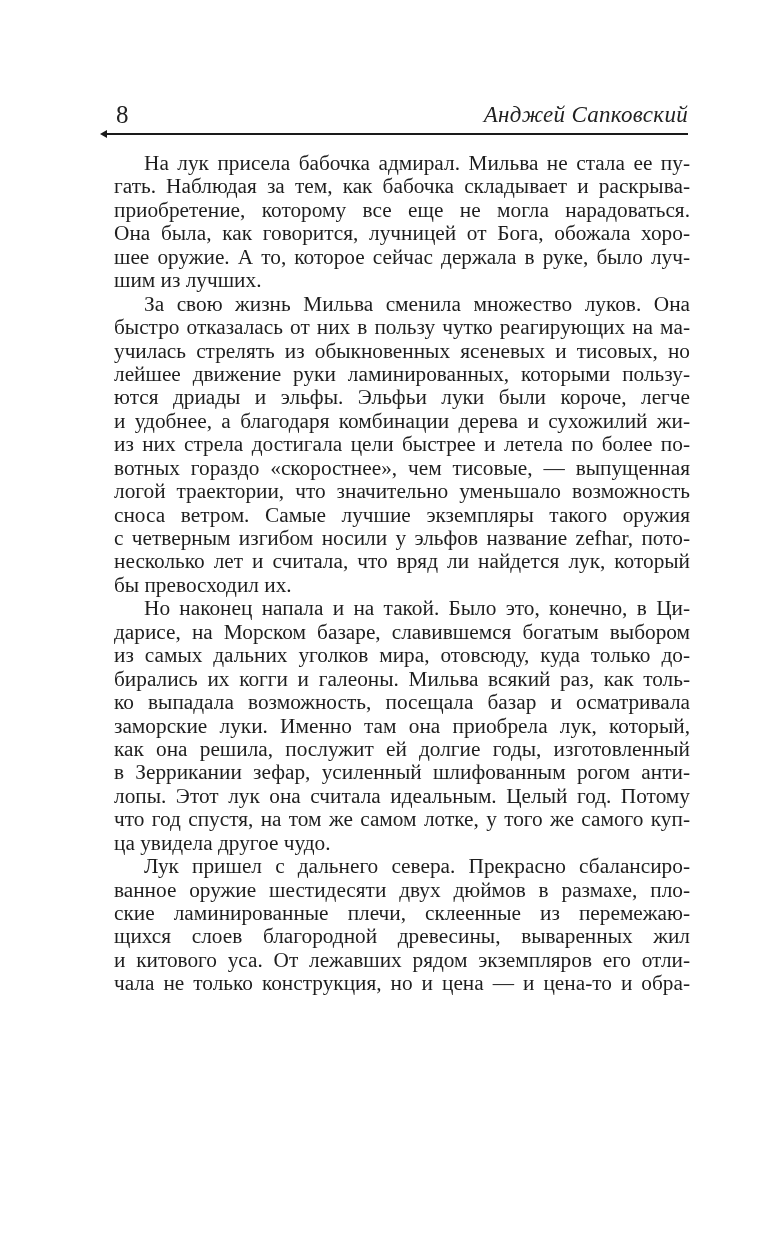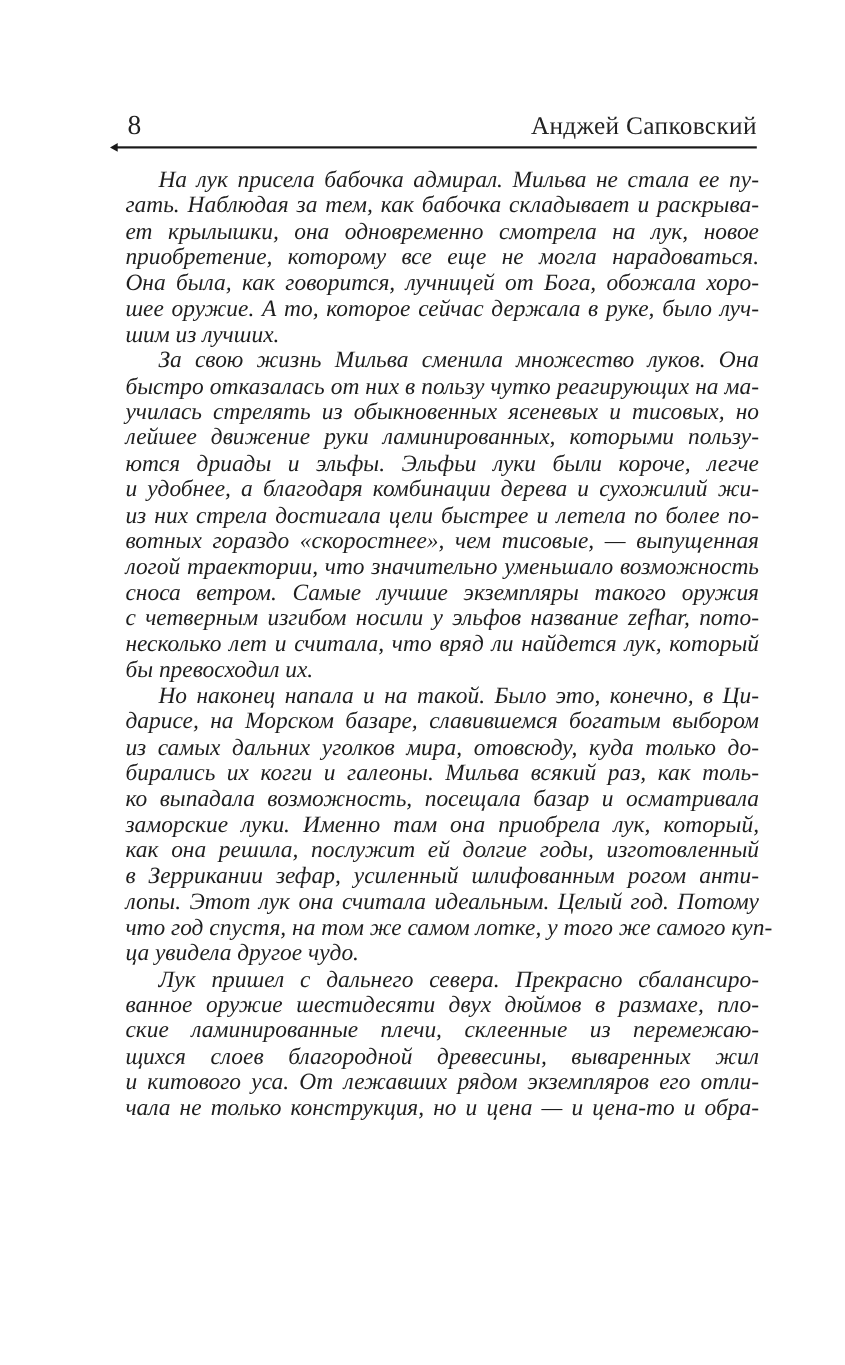--- a/index.html
+++ b/index.html
@@ -11,34 +11,34 @@
     }
     .running-head {
       position: absolute; left: 108px; top: 96px; width: 580px; height: 32px;
     }
     .page-number {
       position: absolute; left: 8px; top: 6px;
       font-size: 25px; line-height: 26px; color: #222;
     }
     .running-title {
       position: absolute; right: 0; top: 6px;
-      font-size: 23px; line-height: 26px; color: #222;
+      font-size: 23px; line-height: 26px; font-style: italic; color: #222;
       letter-spacing: 0.3px;
     }
     .head-rule {
       position: absolute; left: 104px; top: 133px; width: 584px; height: 1.5px;
       background: #1a1a1a;
     }
     .rule-arrow {
       position: absolute; left: 100px; top: 130px; width: 0; height: 0;
       border-top: 4px solid transparent; border-bottom: 4px solid transparent;
       border-right: 7px solid #1a1a1a;
     }
     .body-text {
-      position: absolute; left: 114px; top: 152px; width: 576px; font-style: italic;
+      position: absolute; left: 114px; top: 152px; width: 576px;
     }
     .line {
       display: block; height: 23.45px; line-height: 23.45px;
       font-size: 21.3px; white-space: nowrap;
       text-align: justify; text-align-last: justify;
       color: #1e1e1e;
     }
     .line.indent { padding-left: 30px; width: 546px; }
     .line.last { text-align-last: left; }
   </style>
@@ -49,21 +49,20 @@
   <div class="running-head">
     <span class="page-number">8</span>
     <span class="running-title">Анджей Сапковский</span>
   </div>
   <div class="rule-arrow"></div>
   <div class="head-rule"></div>
 
   <div class="body-text">
     <span class="line indent">На лук присела бабочка адмирал. Мильва не стала ее пу-</span>
     <span class="line">гать. Наблюдая за тем, как бабочка складывает и раскрыва-</span>
-    <span class="line">ет крылышки, она одновременно смотрела на лук, новое</span>
     <span class="line">приобретение, которому все еще не могла нарадоваться.</span>
     <span class="line">Она была, как говорится, лучницей от Бога, обожала хоро-</span>
     <span class="line">шее оружие. А то, которое сейчас держала в руке, было луч-</span>
     <span class="line last">шим из лучших.</span>
     <span class="line indent">За свою жизнь Мильва сменила множество луков. Она</span>
     <span class="line">быстро отказалась от них в пользу чутко реагирующих на ма-</span>
     <span class="line">училась стрелять из обыкновенных ясеневых и тисовых, но</span>
     <span class="line">лейшее движение руки ламинированных, которыми пользу-</span>
     <span class="line">ются дриады и эльфы. Эльфьи луки были короче, легче</span>
     <span class="line">и удобнее, а благодаря комбинации дерева и сухожилий жи-</span>

